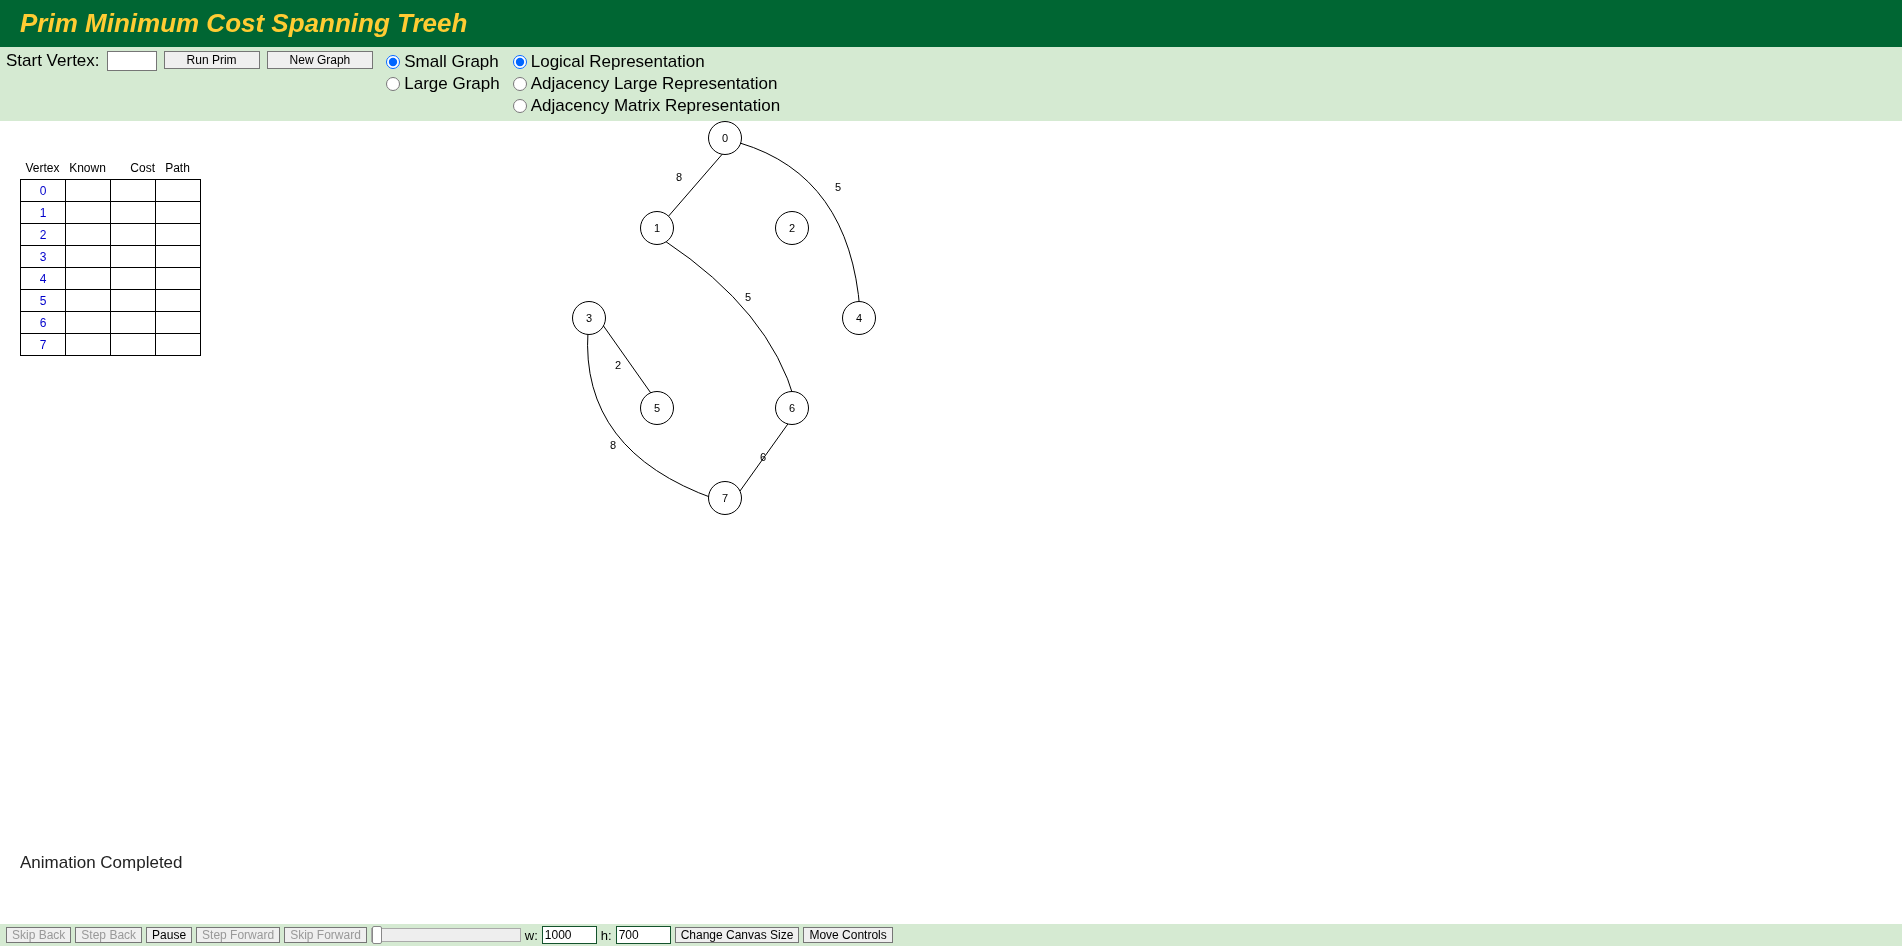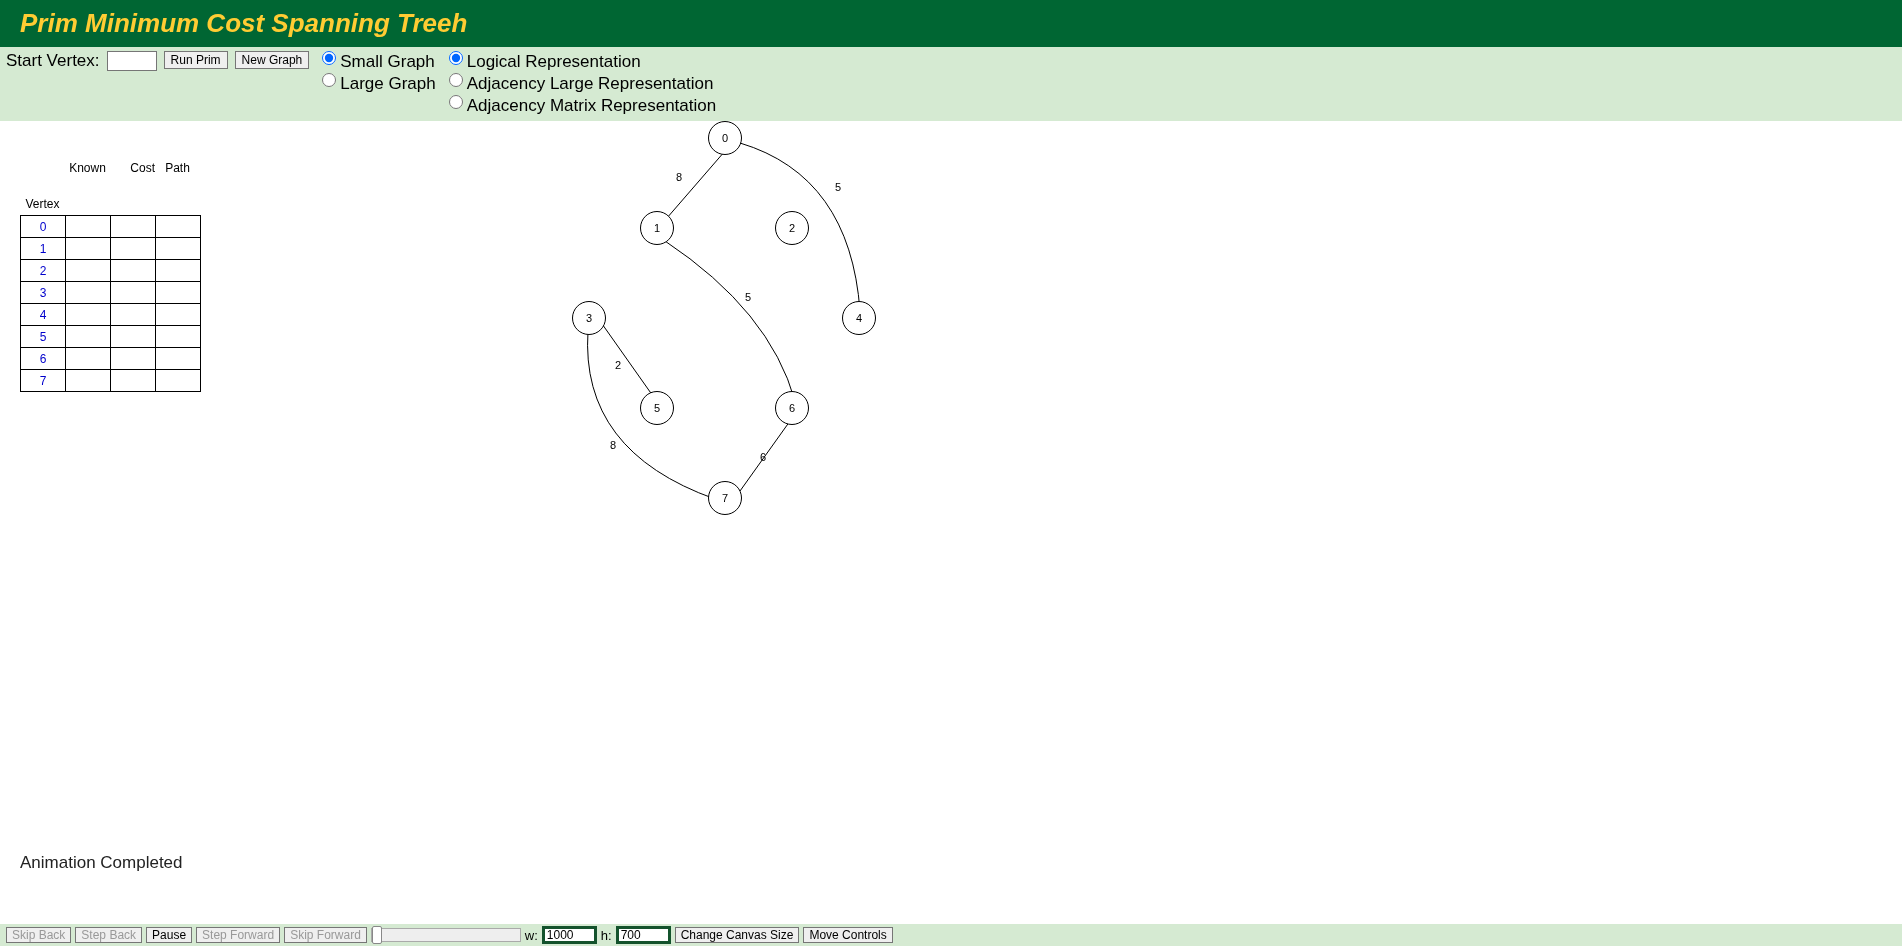--- a/index.html
+++ b/index.html
@@ -2,48 +2,48 @@
 <html><head>
 <meta charset="utf-8">
 <style>
 * { box-sizing: border-box; margin: 0; padding: 0; }
 body { font-family: Arial, Helvetica, sans-serif; font-size: 13px; width: 1902px; height: 946px; overflow: hidden; background: #fff; }
 .header { background: #006633; padding: 8px 20px; }
 .header h1 { color: #FFCC33; font-size: 26px; font-weight: bold; font-style: italic; }
 .controls { background: #d5ead2; padding: 4px 6px; display: flex; align-items: flex-start; gap: 7px; font-size: 16px; }
 .controls label.sv { font-size: 17px; }
 .controls input[type="text"] { width: 50px; height: 20px; font-size: 13px; border: 1px solid #767676; }
-.controls button { font-size: 12px; padding: 1px 6px; border: 1px solid #767676; background: #efefef; cursor: pointer; }
+.controls button { font-size: 12px; padding: 1px 22px; border: 1px solid #767676; background: #efefef; cursor: pointer; }
 .radio-group { display: flex; flex-direction: column; margin-left: 6px; }
-.radio-group label { font-size: 17px; display: flex; gap: 4px; line-height: 22px; }
+.radio-group label { font-size: 17px; display: flex; align-items: center; gap: 4px; line-height: 22px; }
 .radio-group input[type="radio"] { width: 14px; height: 14px; accent-color: #0066ff; }
 .canvas-area { position: relative; background: #fff; height: 760px; }
 .table-wrap { position: absolute; left: 20px; top: 40px; }
 .tbl-headers { display: flex; font-size: 12px; color: #000; margin-bottom: 4px; }
 .tbl-headers div { text-align: center; }
-.tbl-headers .c1 { width: 45px; margin-top: 36px; }
+.tbl-headers .c1 { width: 45px; }
 .tbl-headers .c2 { width: 45px; }
 .tbl-headers .c3 { width: 45px; text-align: right; }
 .tbl-headers .c4 { width: 45px; }
 .tbl { border-collapse: collapse; }
 .tbl td { border: 1px solid #000; width: 45px; height: 22px; text-align: center; font-size: 12px; }
 .tbl td.vx { color: #0000cc; }
 .graph { position: absolute; left: 560px; top: 0px; width: 400px; height: 480px; }
 .node { position: absolute; width: 34px; height: 34px; border: 1px solid #000; border-radius: 50%; background: #fff; display: flex; align-items: center; justify-content: center; font-size: 11px; }
 .edge-label { position: absolute; font-size: 11px; color: #000; }
 svg.edges { position: absolute; left: 0; top: 0; width: 400px; height: 480px; overflow: visible; }
 svg.edges path { stroke: #000; stroke-width: 1; fill: none; }
 .status { position: absolute; left: 20px; bottom: 8px; font-size: 17px; color: #222; }
 .bottom-bar { position: absolute; bottom: 0; left: 0; right: 0; background: #d5ead2; padding: 2px 6px; display: flex; align-items: center; gap: 4px; height: 22px; overflow: hidden; }
 .bottom-bar button { font-size: 12px; padding: 0px 5px; border: 1px solid #767676; background: #efefef; cursor: pointer; }
 .bottom-bar button.disabled { color: #999; }
 .bottom-bar .slider { width: 150px; height: 14px; background: #eee; display: inline-block; border: 1px solid #aaa; position: relative; }
 .bottom-bar .slider .thumb { position: absolute; left: 0; top: -3px; width: 10px; height: 18px; background: #fff; border: 1px solid #888; border-radius: 2px; }
 .bottom-bar label { font-size: 13px; }
-.bottom-bar input.dim { width: 55px; height: 18px; font-size: 12px; border: 3px solid #14532d; padding: 0 2px; }
+.bottom-bar input.dim { width: 55px; height: 18px; font-size: 12px; border: 1px solid #14532d; padding: 0 2px; }
 </style>
 </head>
 <body>
 
 <div class="header">
   <h1>Prim Minimum Cost Spanning Treeh</h1>
 </div>
 
 <div class="controls">
   <label class="sv">Start Vertex:</label>

